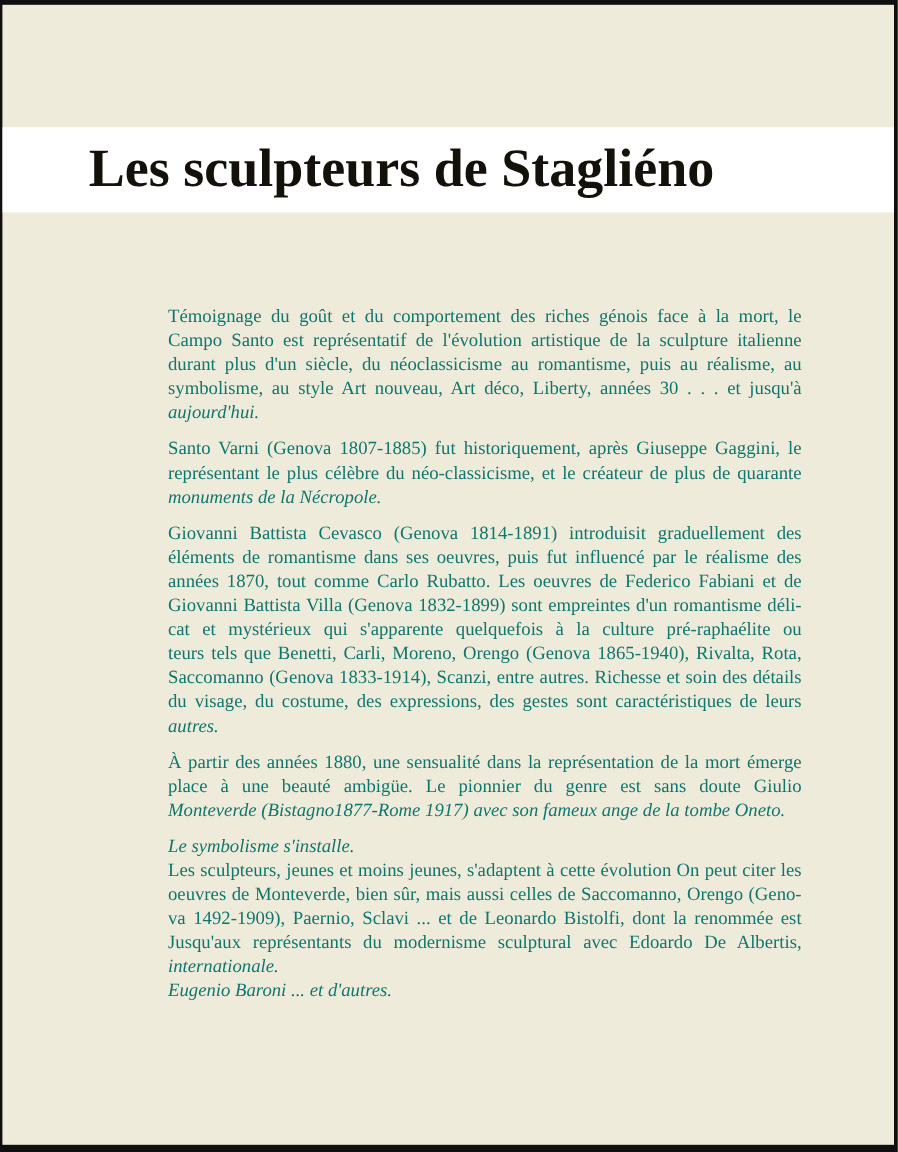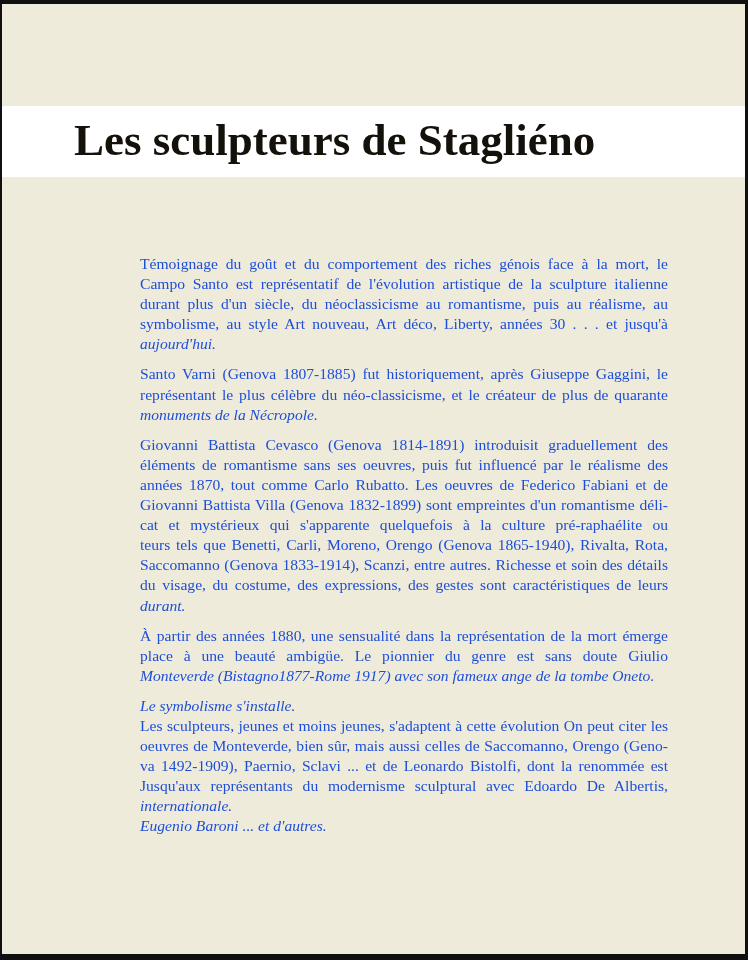--- a/index.html
+++ b/index.html
@@ -44,21 +44,21 @@
     color: #14100A;
     white-space: nowrap;
   }
   .content {
     position: absolute;
     left: 138px;
     top: 250px;
     width: 528px;
     font-size: 15.6px;
     line-height: 20.1px;
-    color: #1d4ed8;
+    color: #0f766e;
   }
   .para {
     margin: 0 0 10px 0;
   }
   .line {
     text-align: justify;
     text-align-last: justify;
   }
   .line.plain {
     text-align: right;
@@ -82,28 +82,28 @@
           <div class="line">symbolisme, au style Art nouveau, Art déco, Liberty, années 30 . . . et jusqu'à</div>
           <div class="line plain">aujourd'hui.</div>
         </div>
         <div class="para">
           <div class="line">Santo Varni (Genova 1807-1885) fut historiquement, après Giuseppe Gaggini, le</div>
           <div class="line">représentant le plus célèbre du néo-classicisme, et le créateur de plus de quarante</div>
           <div class="line plain">monuments de la Nécropole.</div>
         </div>
         <div class="para">
           <div class="line">Giovanni Battista Cevasco (Genova 1814-1891) introduisit graduellement des</div>
-          <div class="line">éléments de romantisme sans ses oeuvres, puis fut influencé par le réalisme des</div>
+          <div class="line">éléments de romantisme dans ses oeuvres, puis fut influencé par le réalisme des</div>
           <div class="line">années 1870, tout comme Carlo Rubatto. Les oeuvres de Federico Fabiani et de</div>
           <div class="line">Giovanni Battista Villa (Genova 1832-1899) sont empreintes d'un romantisme déli-</div>
           <div class="line">cat et mystérieux qui s'apparente quelquefois à la culture pré-raphaélite ou</div>
           <div class="line">teurs tels que Benetti, Carli, Moreno, Orengo (Genova 1865-1940), Rivalta, Rota,</div>
           <div class="line">Saccomanno (Genova 1833-1914), Scanzi, entre autres. Richesse et soin des détails</div>
           <div class="line">du visage, du costume, des expressions, des gestes sont caractéristiques de leurs</div>
-          <div class="line plain">durant.</div>
+          <div class="line plain">autres.</div>
         </div>
         <div class="para">
           <div class="line">À partir des années 1880, une sensualité dans la représentation de la mort émerge</div>
           <div class="line">place à une beauté ambigüe. Le pionnier du genre est sans doute Giulio</div>
           <div class="line plain">Monteverde (Bistagno1877-Rome 1917) avec son fameux ange de la tombe Oneto.</div>
         </div>
         <div class="para">
           <div class="line plain">Le symbolisme s'installe.</div>
           <div class="line">Les sculpteurs, jeunes et moins jeunes, s'adaptent à cette évolution On peut citer les</div>
           <div class="line">oeuvres de Monteverde, bien sûr, mais aussi celles de Saccomanno, Orengo (Geno-</div>

